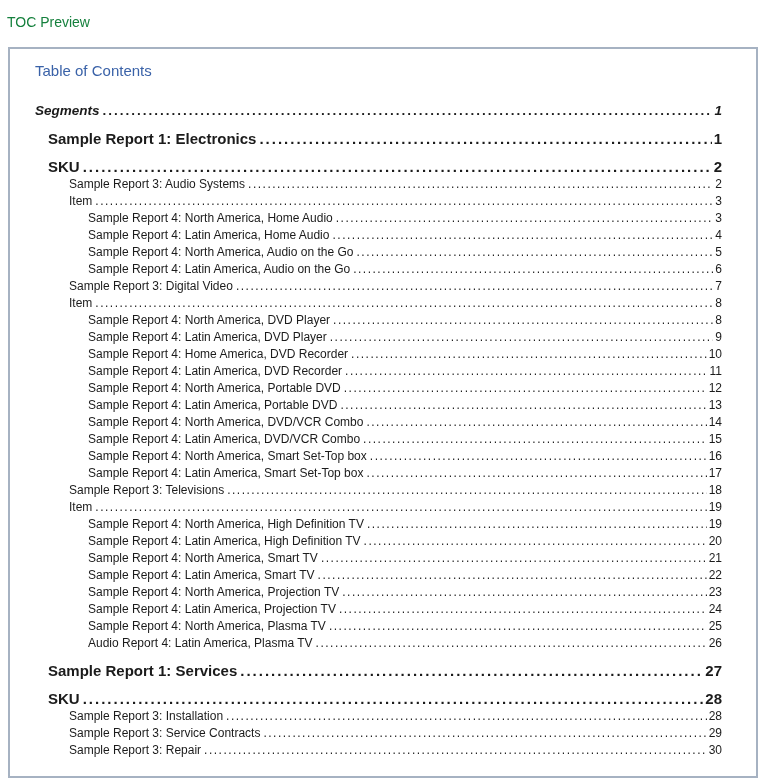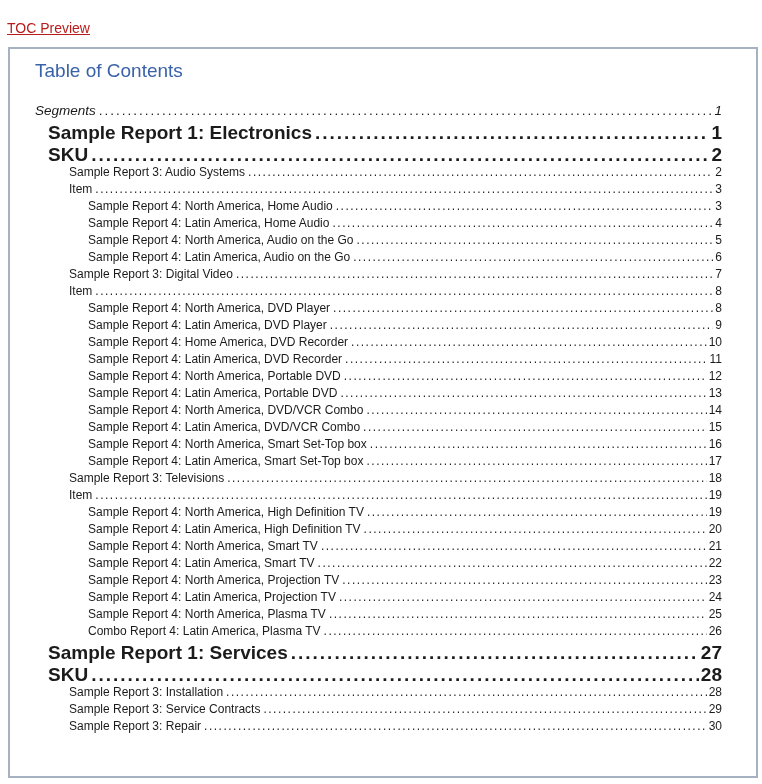--- a/index.html
+++ b/index.html
@@ -12,40 +12,39 @@
   .stage {
     position: relative;
     width: 762px;
     height: 784px;
     background: #ffffff;
     overflow: hidden;
   }
   .pane-label {
     position: absolute;
     left: 7px;
-    top: 20px;
+    top: 14px;
     font-size: 14px;
-    color: #b91c1c;
-    text-decoration: underline;
+    color: #15803d;
   }
   .toc-box {
     position: absolute;
     left: 8px;
     top: 47px;
     width: 750px;
     height: 731px;
     box-sizing: border-box;
     border: 2px solid var(--border-color, #a6b2c2);
     background: #ffffff;
     padding: 11px 34px 10px 25px;
     overflow: hidden;
   }
   .toc-heading {
     margin: 0 0 19px 0;
-    font-size: 19px;
+    font-size: 15px;
     line-height: 22px;
     font-weight: normal;
     color: var(--heading-color, #3a62a8);
   }
   .toc-row {
     display: flex;
     align-items: baseline;
     font-size: 12px;
     line-height: 17px;
     white-space: nowrap;
@@ -61,30 +60,30 @@
   .toc-row .toc-dots::after {
     content: "........................................................................................................................................................................................................................................................";
     letter-spacing: 1.5px;
     font-style: normal;
   }
   .toc-row .toc-page { flex: 0 0 auto; }
   
   .lvl-1 {
     font-size: 13.5px;
     line-height: 19px;
-    font-weight: normal;
+    font-weight: bold;
     font-style: italic;
     justify-content: flex-end;
   }
   .lvl-2 {
-    font-size: 19px;
+    font-size: 15px;
     line-height: 19px;
     font-weight: bold;
     padding-left: 13px;
-    margin-top: 3px;
+    margin-top: 9px;
   }
   .lvl-3 { padding-left: 34px; align-items: flex-end; }
   .lvl-4 { padding-left: 53px; }
   .lvl-1 .toc-dots::after,
   .lvl-2 .toc-dots::after { letter-spacing: 2px; }
 </style>
 </head>
 <body>
 
 <div class="stage">
@@ -238,21 +237,21 @@
           <span class="toc-label">Sample Report 4: Latin America, Projection TV</span>
           <span class="toc-dots"></span>
           <span class="toc-page">24</span>
         </div>
         <div class="toc-row lvl-4">
           <span class="toc-label">Sample Report 4: North America, Plasma TV</span>
           <span class="toc-dots"></span>
           <span class="toc-page">25</span>
         </div>
         <div class="toc-row lvl-4">
-          <span class="toc-label">Combo Report 4: Latin America, Plasma TV</span>
+          <span class="toc-label">Audio Report 4: Latin America, Plasma TV</span>
           <span class="toc-dots"></span>
           <span class="toc-page">26</span>
         </div>
         <div class="toc-row lvl-2">
           <span class="toc-label">Sample Report 1: Services</span>
           <span class="toc-dots"></span>
           <span class="toc-page">27</span>
         </div>
         <div class="toc-row lvl-2">
           <span class="toc-label">SKU</span>

